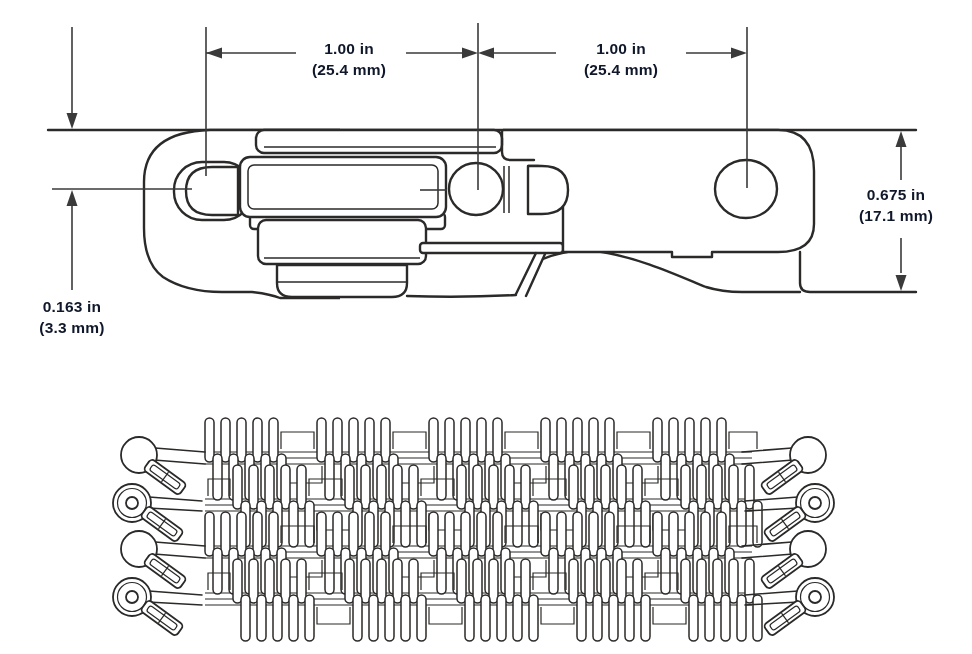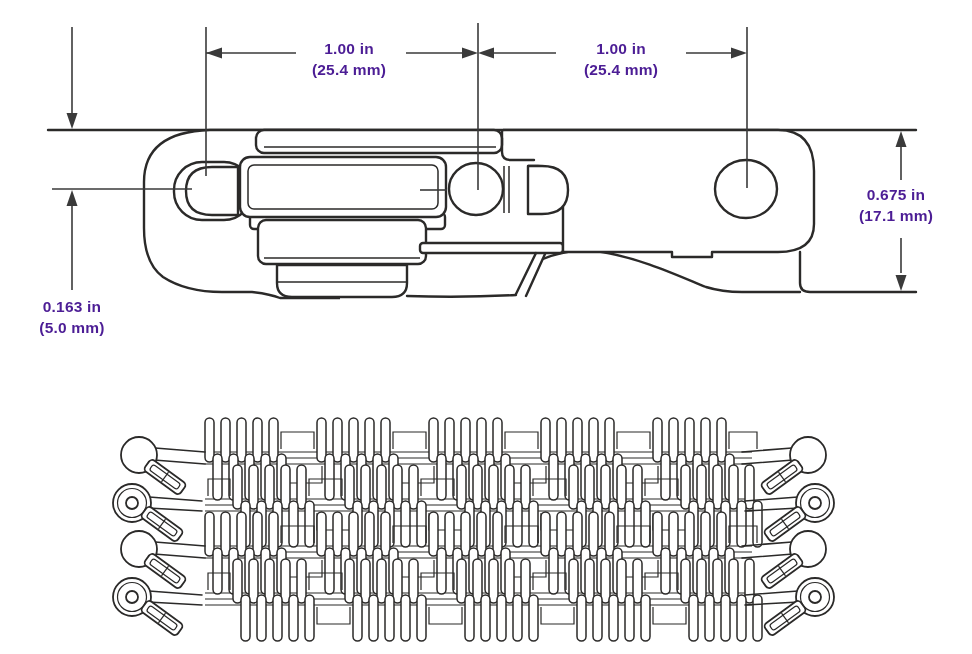--- a/index.html
+++ b/index.html
@@ -1,19 +1,19 @@
 <!DOCTYPE html>
 <html><head>
 <meta charset="utf-8">
 <style>
   html,body{margin:0;padding:0;background:#ffffff;}
   #stage{position:relative;width:972px;height:654px;background:#ffffff;overflow:hidden;
          font-family:"Liberation Sans","DejaVu Sans",sans-serif;}
   #stage svg{position:absolute;left:0;top:0;}
-  .dim-label{position:absolute;color:#4c1d95;font-weight:bold;font-size:15.5px;
+  .dim-label{position:absolute;color:#0f172a;font-weight:bold;font-size:15.5px;
              line-height:21px;text-align:center;letter-spacing:.2px;white-space:nowrap;}
   
   .body-ln{fill:none;stroke:#2b2a29;stroke-width:2.4;stroke-linejoin:round;stroke-linecap:round;}
   .body-sh{fill:#ffffff;stroke:#2b2a29;stroke-width:2.4;stroke-linejoin:round;}
   .inner-ln{fill:none;stroke:#2b2a29;stroke-width:1.5;}
   .dim-ln{fill:none;stroke:#3a3a3a;stroke-width:1.6;}
   .dim-ar{fill:#3a3a3a;stroke:none;}
   .mesh-sh{fill:#ffffff;stroke:#2b2a29;stroke-width:1.5;stroke-linejoin:round;}
   .mesh-ln{fill:none;stroke:#2b2a29;stroke-width:1.2;}
   .term-sh{fill:#ffffff;stroke:#2b2a29;stroke-width:1.8;stroke-linejoin:round;}
@@ -240,16 +240,16 @@
     <div>(25.4 mm)</div>
   </div>
 
   <div class="dim-label" style="left:816px;top:184px;width:160px;">
     <div>0.675 in</div>
     <div>(17.1 mm)</div>
   </div>
 
   <div class="dim-label" style="left:2px;top:296px;width:140px;">
     <div>0.163 in</div>
-    <div>(5.0 mm)</div>
+    <div>(3.3 mm)</div>
   </div>
 
 </div>
 
 </body></html>

